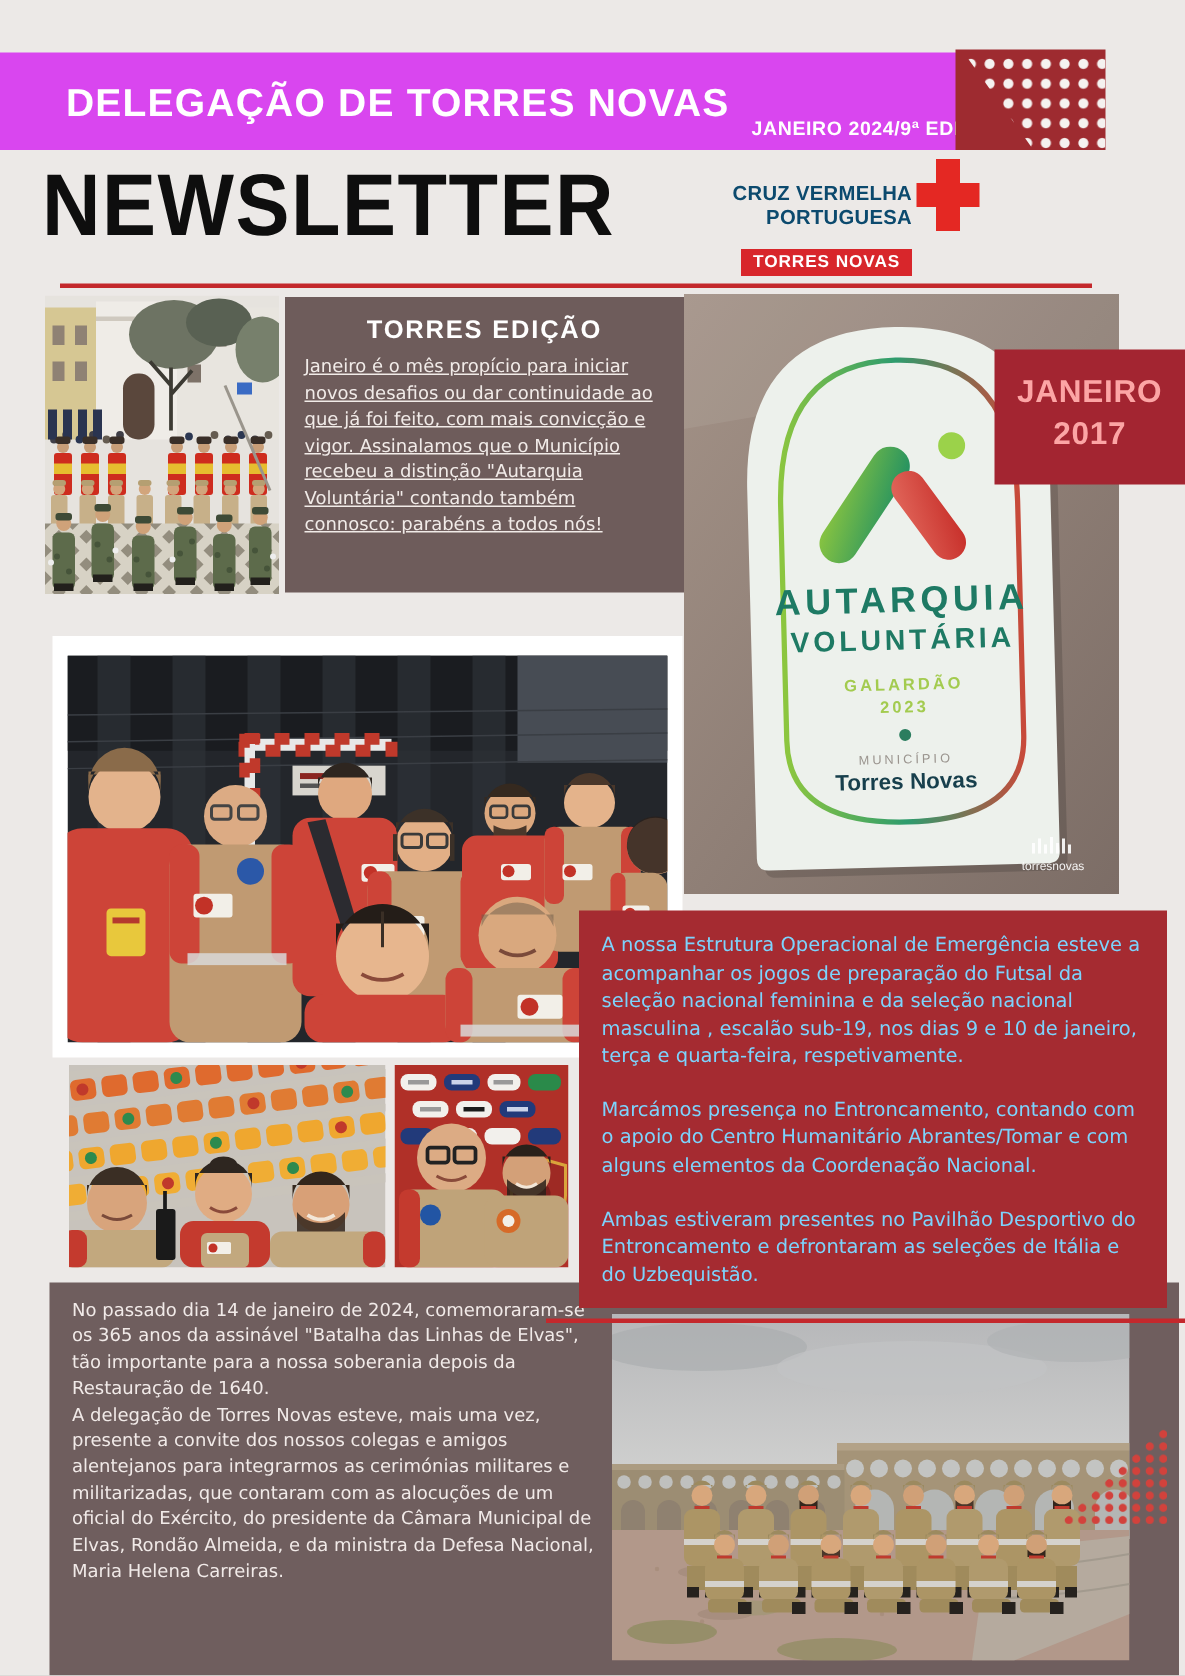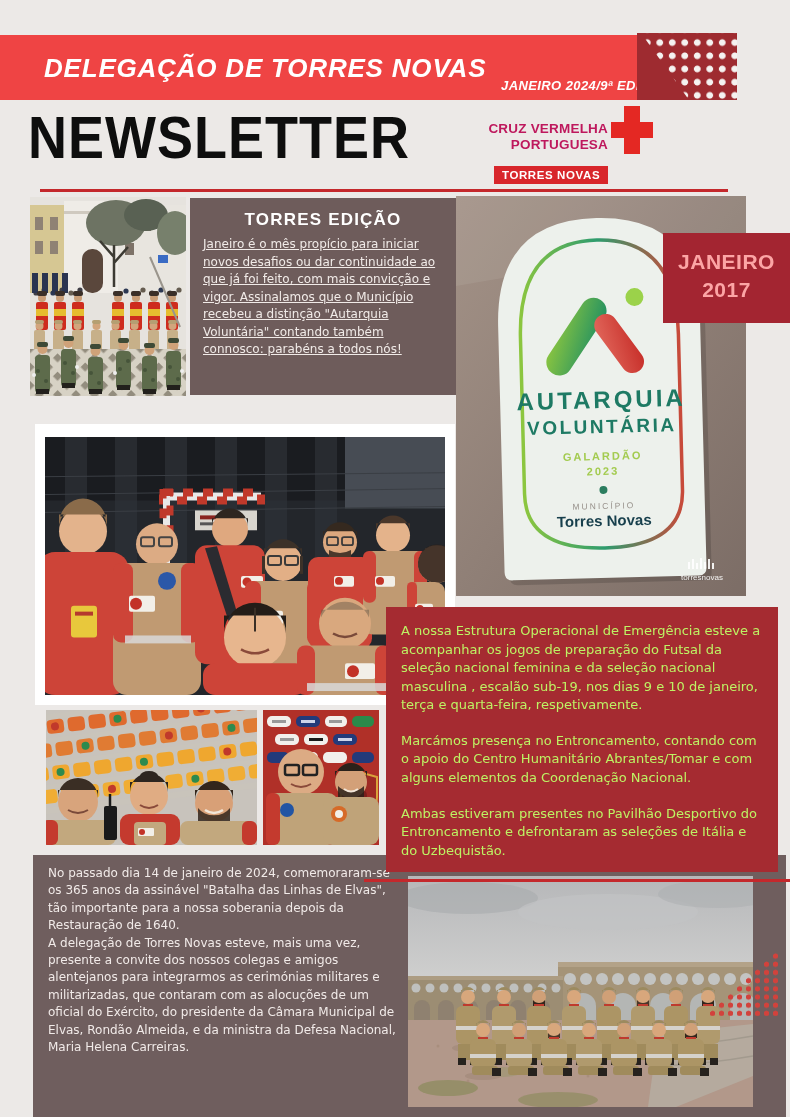--- a/index.html
+++ b/index.html
@@ -1,33 +1,33 @@
 <!DOCTYPE html>
 <html><head>
 <meta charset="utf-8">
 <style>
   html,body{margin:0;padding:0;background:#cfcdcb;}
   #page{position:relative;width:790px;height:1117px;background:#ECE9E7;overflow:hidden;
         font-family:"Liberation Sans",sans-serif;margin:0 auto;}
   .abs{position:absolute;}
 
   
-  #banner{left:0;top:35px;width:700px;height:65px;background:#ef4444;font-style:italic;}
+  #banner{left:0;top:35px;width:700px;height:65px;background:#d946ef;}
   #banner-title{left:44px;top:18px;color:#fff;font-size:26px;font-weight:800;letter-spacing:.8px;}
   #banner-edition{right:30px;bottom:7px;color:#fff;font-size:13px;font-weight:800;letter-spacing:.4px;}
   #dots-block{left:637px;top:33px;width:100px;height:67px;background:#9E2B30;}
   #dots-block .dots{position:absolute;inset:0;
       background-image:radial-gradient(circle,#F5F2F0 3px,transparent 3.7px);
       background-size:12.5px 13.2px;background-position:4px 3px;
       clip-path:polygon(4% 0,100% 0,100% 100%,52% 100%);}
 
   
   #newsletter{left:28px;top:104px;font-size:54px;font-weight:900;color:#0E0E0E;
       letter-spacing:1px;transform:scaleY(1.08);transform-origin:top left;}
-  #cvp-text{left:462px;top:121px;width:146px;text-align:right;color:#be185d;
+  #cvp-text{left:462px;top:121px;width:146px;text-align:right;color:#0c4a6e;
       font-size:13.5px;font-weight:900;line-height:1.15;letter-spacing:.2px;}
   #cross{left:611px;top:106px;width:42px;height:48px;}
   #cross .v{position:absolute;left:13px;top:0;width:16px;height:48px;background:#E42823;}
   #cross .h{position:absolute;left:0;top:16px;width:42px;height:16px;background:#E42823;}
   #cvp-badge{left:494px;top:166px;background:#D8262B;color:#fff;font-size:11.5px;
       font-weight:800;letter-spacing:.6px;padding:3px 8px;}
   #head-rule{left:40px;top:189px;width:688px;height:3px;background:#C4282C;}
 
   
   #parade{left:30px;top:197px;width:156px;height:199px;}
@@ -38,21 +38,21 @@
       font-size:12px;line-height:1.46;text-decoration:underline;}
   #award{left:456px;top:196px;width:290px;height:400px;}
   #month-box{left:663px;top:233px;width:127px;height:90px;background:#A32531;color:#fca5a5;
       text-align:center;font-size:21px;font-weight:900;line-height:1.35;padding-top:15px;
       box-sizing:border-box;letter-spacing:.5px;z-index:3;}
 
   
   #card{left:35px;top:424px;width:420px;height:281px;background:#fff;z-index:1;}
   #gphoto{left:10px;top:13px;width:400px;height:258px;}
   #futsal-box{left:386px;top:607px;width:392px;height:265px;background:#A52B31;z-index:3;
-      color:#bef264;box-sizing:border-box;padding:15px 14px 0 15px;}
+      color:#7dd3fc;box-sizing:border-box;padding:15px 14px 0 15px;}
   #futsal-box p{margin:0 0 17px;font-family:"DejaVu Sans","Liberation Sans",sans-serif;
       font-size:13px;line-height:1.43;}
   #selfie1{left:46px;top:710px;width:211px;height:135px;}
   #selfie2{left:263px;top:710px;width:116px;height:135px;}
 
   
   #mauve-box{left:33px;top:855px;width:753px;height:262px;background:#6F5E5E;z-index:2;
       color:#F1EAE8;box-sizing:border-box;padding:10px 0 0 15px;}
   #mauve-box p{margin:0;width:352px;font-family:"DejaVu Sans","Liberation Sans",sans-serif;
       font-size:12px;line-height:1.45;}

